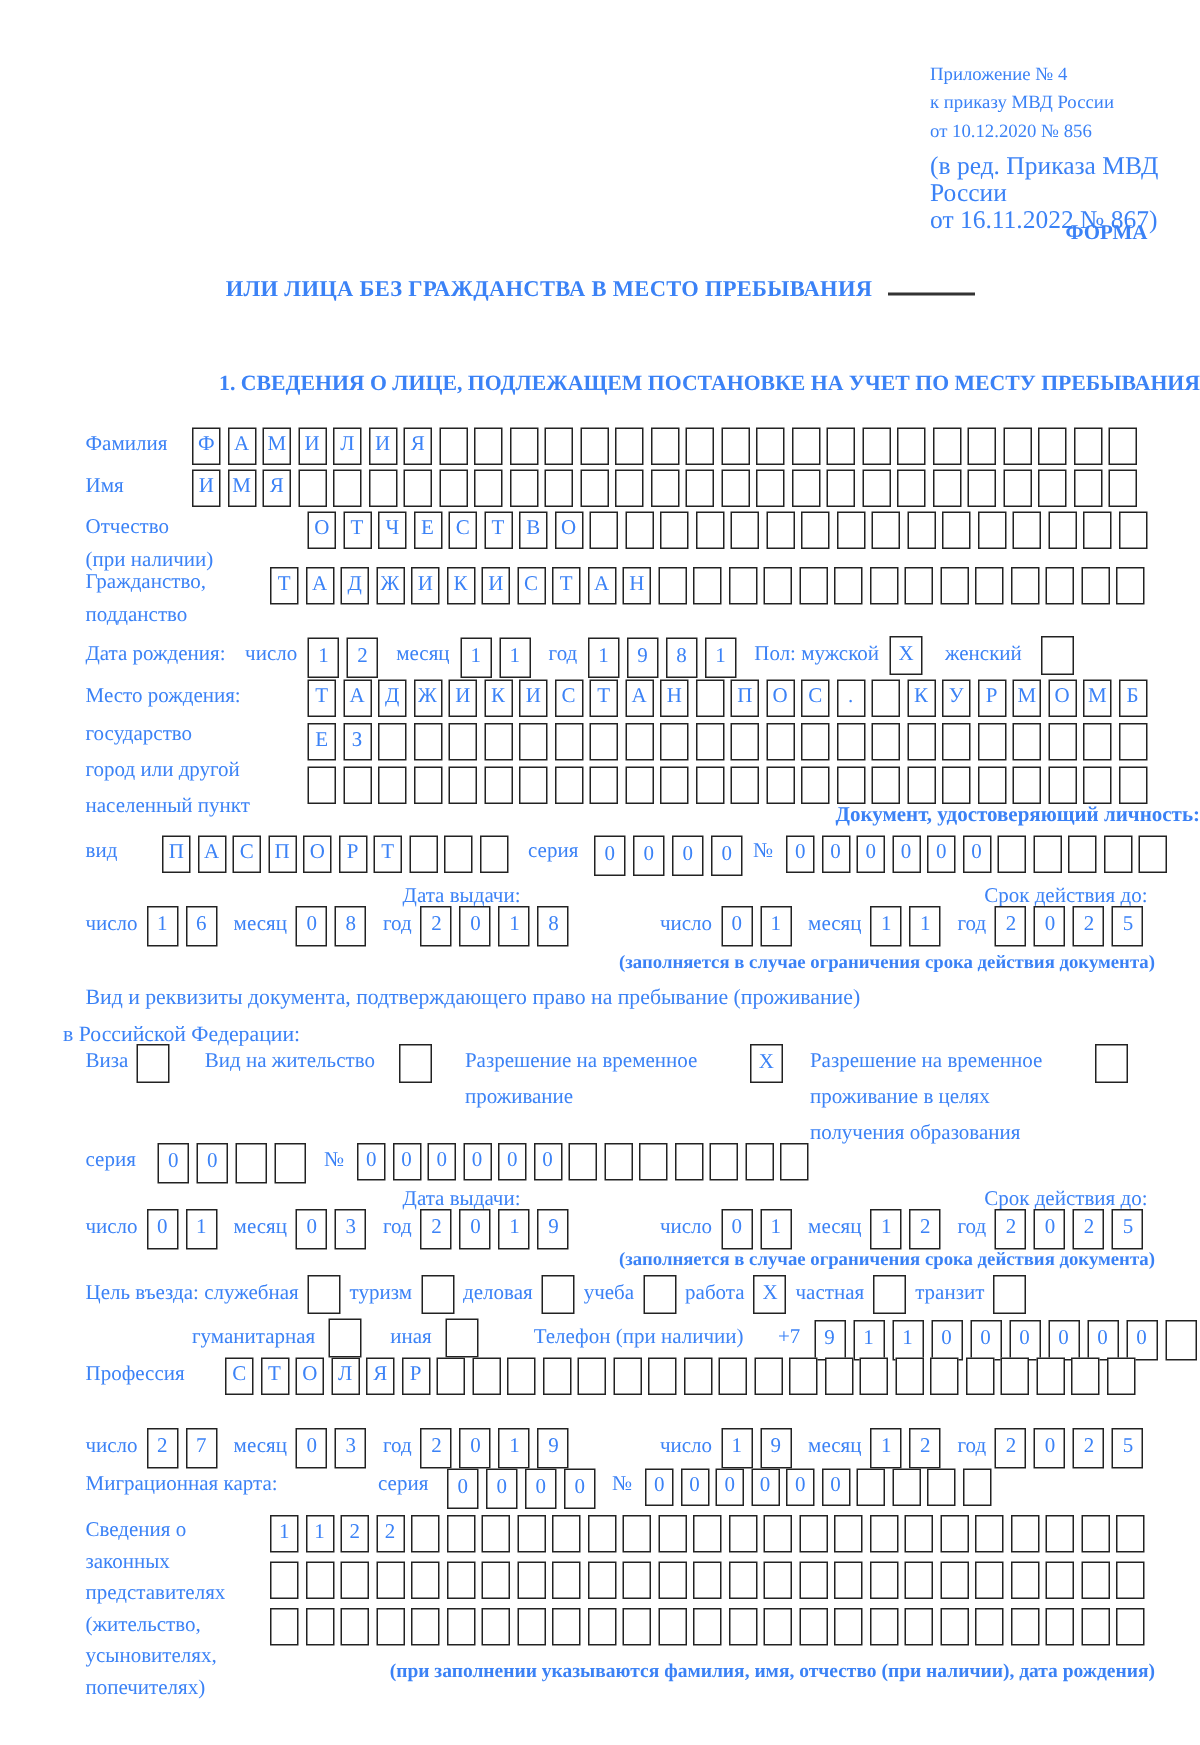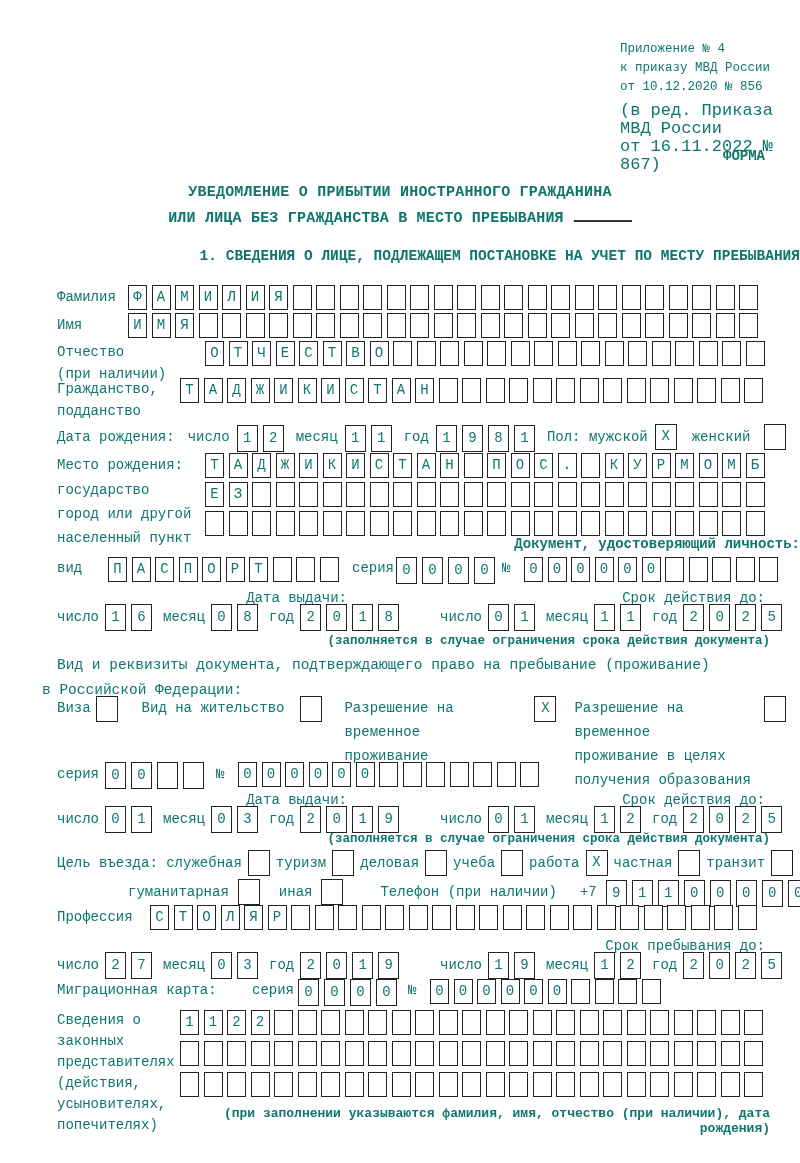--- a/index.html
+++ b/index.html
@@ -1,17 +1,17 @@
 <!DOCTYPE html>
 <html><head>
 <meta charset="utf-8">
 <style>
   html,body{margin:0;padding:0;background:#fff}
-  .page{position:relative;width:800px;height:1163px;background:#ffffff;color:#0f766e;
-        font-family:Liberation Mono, monospace;font-size:14px;overflow:hidden}
+  .page{position:relative;width:800px;height:1163px;background:#ffffff;color:#3b82f6;
+        font-family:Liberation Serif, serif;font-size:14px;overflow:hidden}
   .abs{position:absolute}
   .lb{font-size:14px;white-space:nowrap}
   .bold{font-weight:bold}
   
   .bx{display:inline-block;box-sizing:border-box;width:19px;height:25px;border:1.7px solid #222;
       margin-right:4.5px;text-align:center;line-height:22px;font-size:14px;vertical-align:top;background:#fff}
   .bxd{width:21px;height:27px;margin-right:5px;line-height:24px}
   .cb{display:inline-block;box-sizing:border-box;width:22px;height:26px;border:1.7px solid #222;
       text-align:center;line-height:23px;font-size:14px;vertical-align:top;background:#fff}
   .boxrow{white-space:nowrap;height:25px}
@@ -33,21 +33,20 @@
     <div>Приложение № 4</div>
     <div>к приказу МВД России</div>
     <div>от 10.12.2020 № 856</div>
     <div class="hdr-right-sm" style="margin-top:5px">(в ред. Приказа МВД России</div>
     <div class="hdr-right-sm">от 16.11.2022 № 867)</div>
   </div>
 
   <div class="abs bold" style="left:0;top:148px;width:765px;text-align:right;font-size:14px">ФОРМА</div>
 
   <div class="abs title" style="left:0;top:180px;width:800px">
-    <div>УВЕДОМЛЕНИЕ О ПРИБЫТИИ ИНОСТРАННОГО ГРАЖДАНИНА</div>
     <div><span>ИЛИ ЛИЦА БЕЗ ГРАЖДАНСТВА В МЕСТО ПРЕБЫВАНИЯ</span><span class="uline"></span></div>
   </div>
 
   <div class="abs bold ctr" style="left:0;top:248px;width:800px;font-size:14.5px">1. СВЕДЕНИЯ О ЛИЦЕ, ПОДЛЕЖАЩЕМ ПОСТАНОВКЕ НА УЧЕТ ПО МЕСТУ ПРЕБЫВАНИЯ</div>
 
   <div class="abs lb" style="left:57px;top:289px">Фамилия</div>
   <div class="abs boxrow" style="left:128px;top:285px"><span class="bx">Ф</span><span class="bx">А</span><span class="bx">М</span><span class="bx">И</span><span class="bx">Л</span><span class="bx">И</span><span class="bx">Я</span><span class="bx"></span><span class="bx"></span><span class="bx"></span><span class="bx"></span><span class="bx"></span><span class="bx"></span><span class="bx"></span><span class="bx"></span><span class="bx"></span><span class="bx"></span><span class="bx"></span><span class="bx"></span><span class="bx"></span><span class="bx"></span><span class="bx"></span><span class="bx"></span><span class="bx"></span><span class="bx"></span><span class="bx"></span><span class="bx"></span></div>
 
   <div class="abs lb" style="left:57px;top:317px">Имя</div>
   <div class="abs boxrow" style="left:128px;top:313px"><span class="bx">И</span><span class="bx">М</span><span class="bx">Я</span><span class="bx"></span><span class="bx"></span><span class="bx"></span><span class="bx"></span><span class="bx"></span><span class="bx"></span><span class="bx"></span><span class="bx"></span><span class="bx"></span><span class="bx"></span><span class="bx"></span><span class="bx"></span><span class="bx"></span><span class="bx"></span><span class="bx"></span><span class="bx"></span><span class="bx"></span><span class="bx"></span><span class="bx"></span><span class="bx"></span><span class="bx"></span><span class="bx"></span><span class="bx"></span><span class="bx"></span></div>
@@ -188,41 +187,40 @@
   <div class="abs boxrow" style="left:150px;top:905px"><span class="bx">С</span><span class="bx">Т</span><span class="bx">О</span><span class="bx">Л</span><span class="bx">Я</span><span class="bx">Р</span><span class="bx"></span><span class="bx"></span><span class="bx"></span><span class="bx"></span><span class="bx"></span><span class="bx"></span><span class="bx"></span><span class="bx"></span><span class="bx"></span><span class="bx"></span><span class="bx"></span><span class="bx"></span><span class="bx"></span><span class="bx"></span><span class="bx"></span><span class="bx"></span><span class="bx"></span><span class="bx"></span><span class="bx"></span><span class="bx"></span></div>
 
   <div class="abs flexrow" style="left:57px;top:952px;gap:6px">
     <span class="lb">число</span>
     <span class="boxrow"><span class="bx bxd">2</span><span class="bx bxd">7</span></span>
     <span class="lb">месяц</span>
     <span class="boxrow"><span class="bx bxd">0</span><span class="bx bxd">3</span></span>
     <span class="lb">год</span>
     <span class="boxrow"><span class="bx bxd">2</span><span class="bx bxd">0</span><span class="bx bxd">1</span><span class="bx bxd">9</span></span>
   </div>
-  <div class="abs lb ctr" style="left:435px;top:938px;width:330px">Срок пребывания до:</div>
   <div class="abs flexrow" style="left:440px;top:952px;gap:6px">
     <span class="lb">число</span>
     <span class="boxrow"><span class="bx bxd">1</span><span class="bx bxd">9</span></span>
     <span class="lb">месяц</span>
     <span class="boxrow"><span class="bx bxd">1</span><span class="bx bxd">2</span></span>
     <span class="lb">год</span>
     <span class="boxrow"><span class="bx bxd">2</span><span class="bx bxd">0</span><span class="bx bxd">2</span><span class="bx bxd">5</span></span>
   </div>
 
   <div class="abs lb" style="left:57px;top:982px">Миграционная карта:</div>
   <div class="abs lb" style="left:252px;top:982px">серия</div>
   <div class="abs boxrow" style="left:298px;top:979px"><span class="bx bxd">0</span><span class="bx bxd">0</span><span class="bx bxd">0</span><span class="bx bxd">0</span></div>
   <div class="abs lb" style="left:408px;top:982px">№</div>
   <div class="abs boxrow" style="left:430px;top:979px"><span class="bx">0</span><span class="bx">0</span><span class="bx">0</span><span class="bx">0</span><span class="bx">0</span><span class="bx">0</span><span class="bx"></span><span class="bx"></span><span class="bx"></span><span class="bx"></span></div>
 
   <div class="abs" style="left:57px;top:1010px;line-height:21px">
     <div>Сведения о</div>
     <div>законных</div>
     <div>представителях</div>
-    <div>(действия,</div>
+    <div>(жительство,</div>
     <div>усыновителях,</div>
     <div>попечителях)</div>
   </div>
   <div class="abs boxrow" style="left:180px;top:1010px"><span class="bx">1</span><span class="bx">1</span><span class="bx">2</span><span class="bx">2</span><span class="bx"></span><span class="bx"></span><span class="bx"></span><span class="bx"></span><span class="bx"></span><span class="bx"></span><span class="bx"></span><span class="bx"></span><span class="bx"></span><span class="bx"></span><span class="bx"></span><span class="bx"></span><span class="bx"></span><span class="bx"></span><span class="bx"></span><span class="bx"></span><span class="bx"></span><span class="bx"></span><span class="bx"></span><span class="bx"></span><span class="bx"></span></div>
   <div class="abs boxrow" style="left:180px;top:1041px"><span class="bx"></span><span class="bx"></span><span class="bx"></span><span class="bx"></span><span class="bx"></span><span class="bx"></span><span class="bx"></span><span class="bx"></span><span class="bx"></span><span class="bx"></span><span class="bx"></span><span class="bx"></span><span class="bx"></span><span class="bx"></span><span class="bx"></span><span class="bx"></span><span class="bx"></span><span class="bx"></span><span class="bx"></span><span class="bx"></span><span class="bx"></span><span class="bx"></span><span class="bx"></span><span class="bx"></span><span class="bx"></span></div>
   <div class="abs boxrow" style="left:180px;top:1072px"><span class="bx"></span><span class="bx"></span><span class="bx"></span><span class="bx"></span><span class="bx"></span><span class="bx"></span><span class="bx"></span><span class="bx"></span><span class="bx"></span><span class="bx"></span><span class="bx"></span><span class="bx"></span><span class="bx"></span><span class="bx"></span><span class="bx"></span><span class="bx"></span><span class="bx"></span><span class="bx"></span><span class="bx"></span><span class="bx"></span><span class="bx"></span><span class="bx"></span><span class="bx"></span><span class="bx"></span><span class="bx"></span></div>
   <div class="abs note ctr" style="left:180px;top:1106px;width:590px;font-size:13px">(при заполнении указываются фамилия, имя, отчество (при наличии), дата рождения)</div>
 
 </div>
 

